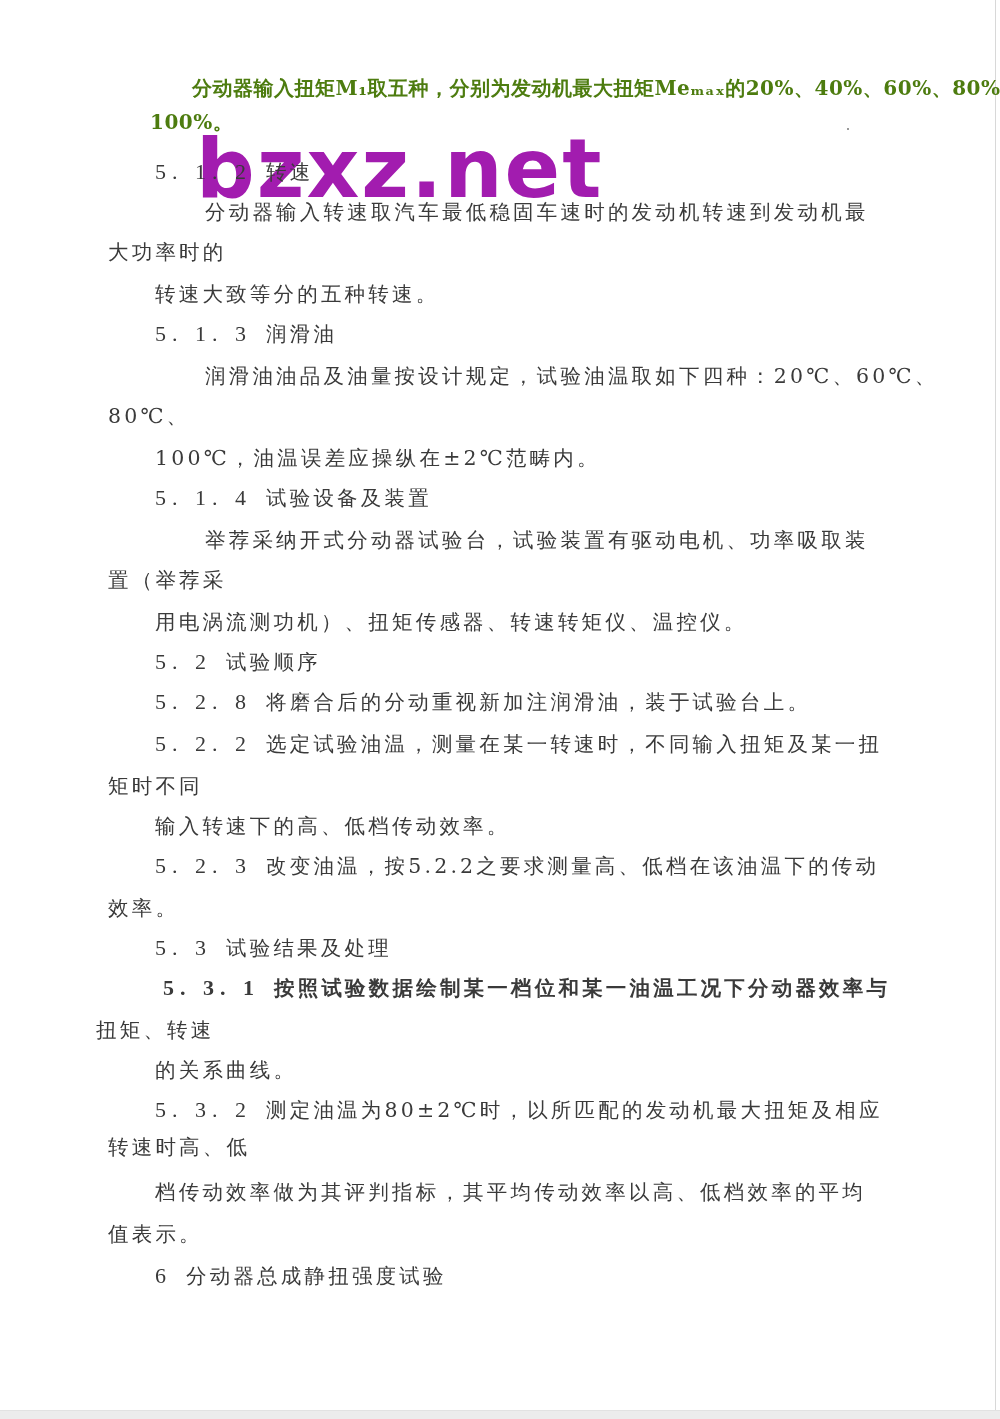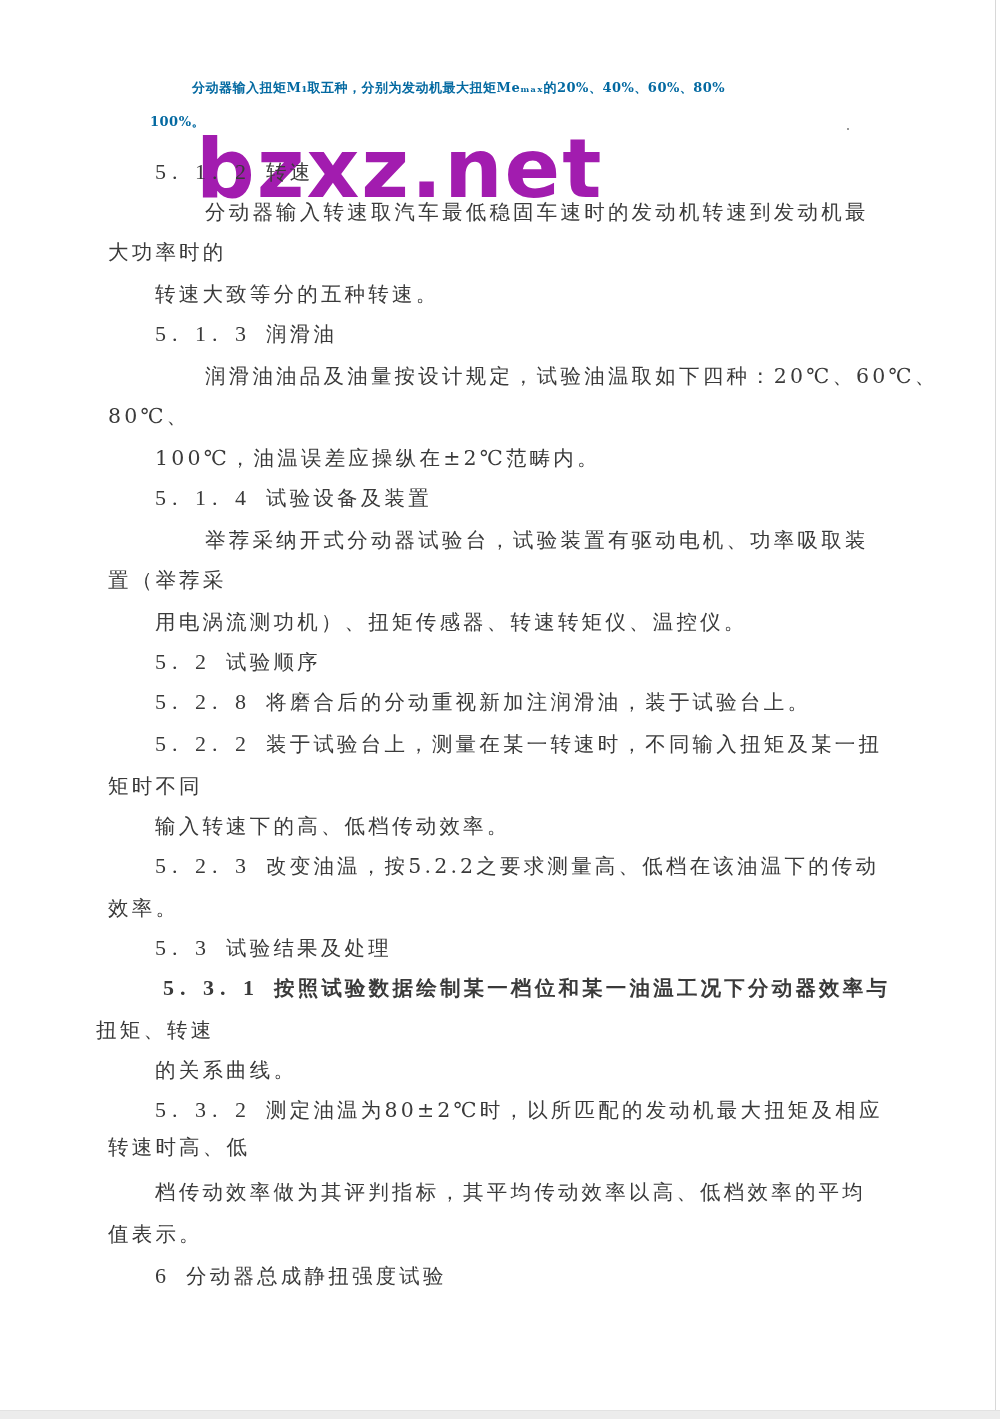--- a/index.html
+++ b/index.html
@@ -23,21 +23,21 @@
     font-family:"DejaVu Sans", "Liberation Sans", sans-serif;
     font-weight:bold; font-size:82px; letter-spacing:2px;
     color:#a21caf; line-height:1; z-index:0;
   }
   .line {
     position:absolute; white-space:nowrap; z-index:1;
     font-size:20.5px; line-height:24px; letter-spacing:3.2px;
   }
   .line.scan {
     font-family:"DejaVu Serif", "Liberation Serif", serif;
-    font-weight:bold; letter-spacing:0.5px; color:#0369a1; font-size:13px;
+    font-weight:bold; letter-spacing:0.5px; color:#4d7c0f; font-size:20px;
   }
   .line.heading { letter-spacing:3.2px; }
   .num { letter-spacing:6px; margin-right:14px; font-family:"Liberation Serif", serif; font-size:22px; }
   .dot {
     position:absolute; left:847px; top:128px; width:2px; height:2px; background:#999;
   }
 </style>
 </head>
 <body>
 
@@ -54,21 +54,21 @@
       <div class="line heading" style="left: 155px; top: 322px;"><span class="num">5. 1. 3</span><span>润滑油</span></div>
       <div class="line" style="left: 205px; top: 364px;"><span>润滑油油品及油量按设计规定，试验油温取如下四种：20℃、60℃、</span></div>
       <div class="line" style="left: 108px; top: 404px;"><span>80℃、</span></div>
       <div class="line" style="left: 155px; top: 446px; text-align: right;"><span>100℃，油温误差应操纵在±2℃范畴内。</span></div>
       <div class="line heading" style="left: 155px; top: 486px;"><span class="num">5. 1. 4</span><span>试验设备及装置</span></div>
       <div class="line" style="left: 205px; top: 528px;"><span>举荐采纳开式分动器试验台，试验装置有驱动电机、功率吸取装</span></div>
       <div class="line" style="left: 108px; top: 568px; text-align: right;"><span>置（举荐采</span></div>
       <div class="line" style="left: 155px; top: 610px;"><span>用电涡流测功机）、扭矩传感器、转速转矩仪、温控仪。</span></div>
       <div class="line heading" style="left: 155px; top: 650px;"><span class="num">5. 2</span><span>试验顺序</span></div>
       <div class="line heading" style="left: 155px; top: 690px;"><span class="num">5. 2. 8</span><span>将磨合后的分动重视新加注润滑油，装于试验台上。</span></div>
-      <div class="line heading" style="left: 155px; top: 732px;"><span class="num">5. 2. 2</span><span>装于试验台上，测量在某一转速时，不同输入扭矩及某一扭</span></div>
+      <div class="line heading" style="left: 155px; top: 732px;"><span class="num">5. 2. 2</span><span>选定试验油温，测量在某一转速时，不同输入扭矩及某一扭</span></div>
       <div class="line" style="left: 108px; top: 774px;"><span>矩时不同</span></div>
       <div class="line" style="left: 155px; top: 814px;"><span>输入转速下的高、低档传动效率。</span></div>
       <div class="line heading" style="left: 155px; top: 854px;"><span class="num">5. 2. 3</span><span>改变油温，按5.2.2之要求测量高、低档在该油温下的传动</span></div>
       <div class="line" style="left: 108px; top: 896px;"><span>效率。</span></div>
       <div class="line heading" style="left: 155px; top: 936px;"><span class="num">5. 3</span><span>试验结果及处理</span></div>
       <div class="line heading" style="left: 163px; top: 976px; font-weight: bold;"><span class="num">5. 3. 1</span><span>按照试验数据绘制某一档位和某一油温工况下分动器效率与</span></div>
       <div class="line" style="left: 96px; top: 1018px;"><span>扭矩、转速</span></div>
       <div class="line" style="left: 155px; top: 1058px;"><span>的关系曲线。</span></div>
       <div class="line heading" style="left: 155px; top: 1098px;"><span class="num">5. 3. 2</span><span>测定油温为80±2℃时，以所匹配的发动机最大扭矩及相应</span></div>
       <div class="line" style="left: 108px; top: 1135px;"><span>转速时高、低</span></div>

